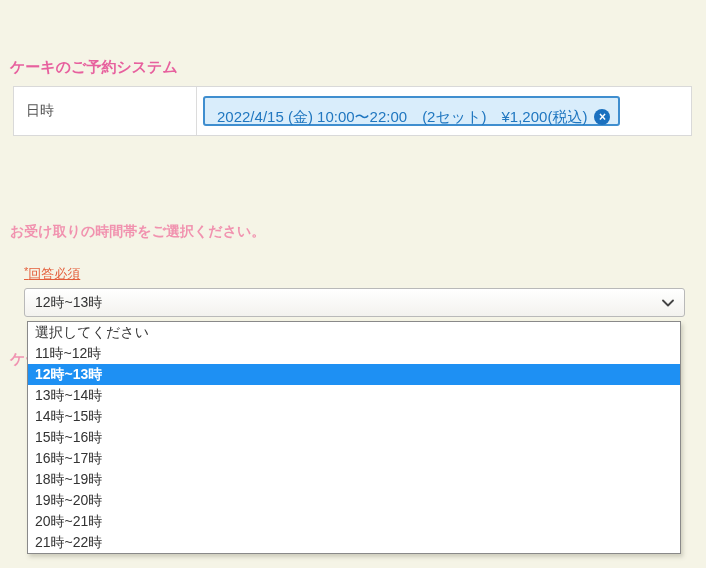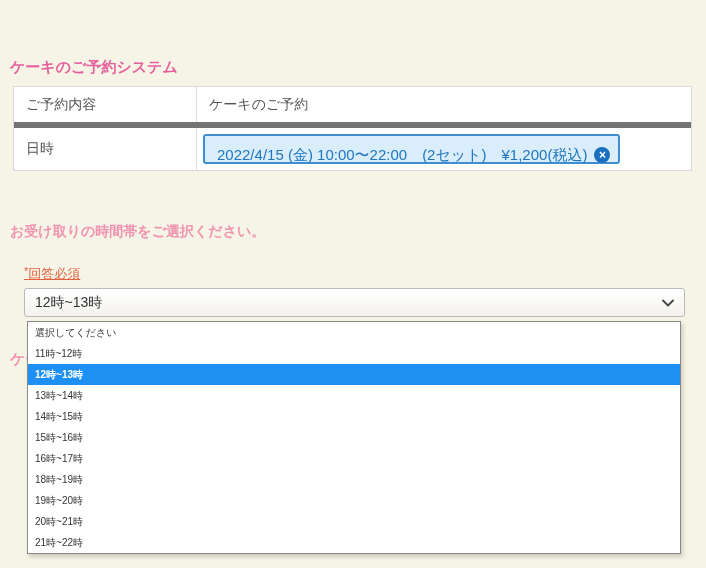--- a/index.html
+++ b/index.html
@@ -143,21 +143,21 @@
     left: 27px; top: 285px;
     width: 654px;
     background: #ffffff;
     border: 1px solid #898989;
     box-shadow: 2px 3px 4px rgba(90, 90, 70, 0.25);
     z-index: 2;
   }
   .option {
     height: 21px;
     line-height: 21px;
-    font-size: 10px;
+    font-size: 14px;
     color: #333333;
     padding-left: 7px;
     white-space: nowrap;
     cursor: pointer;
   }
   .option.selected {
     background: #1e90f3;
     color: #ffffff;
     font-weight: bold;
   }
@@ -174,24 +174,20 @@
   }
 </style>
 </head>
 <body>
 
 <div class="page">
 
   <div class="page-title">ケーキのご予約システム</div>
 
   <div class="res-table">
-    <div class="res-row row-content">
-      <div class="res-cell label">ご予約内容</div>
-      <div class="res-cell value">ケーキのご予約</div>
-    </div>
     <div class="res-row row-datetime">
       <div class="res-cell label">日時</div>
       <div class="res-cell value">
         <span class="dt-tag">
           <span>2022/4/15 (金) 10:00〜22:00　(2セット)　¥1,200(税込)</span>
           <span class="close-icon">×</span>
         </span>
       </div>
     </div>
   </div>

